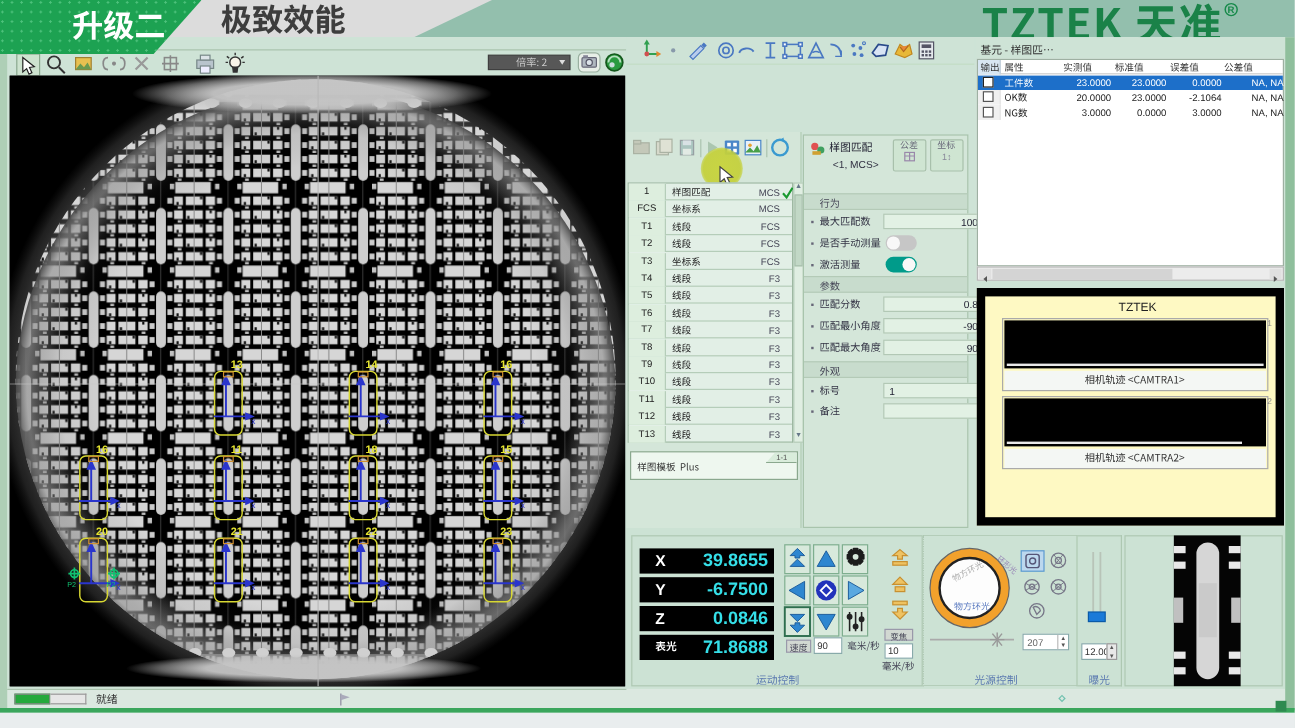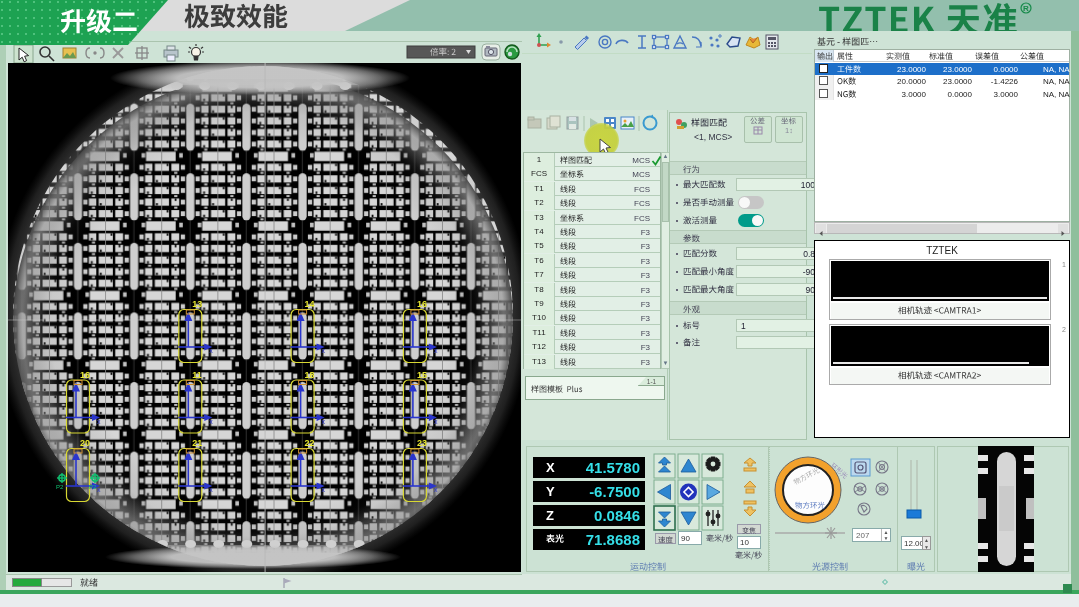--- a/index.html
+++ b/index.html
@@ -36,21 +36,21 @@
 .lrow .c2{position:absolute;left:36px;top:3px}
 .lrow .c3{position:absolute;right:10px;top:3px;color:#445}
 #mscroll{left:661px;top:152px;width:9px;height:217px;background:#e0eee2;border:1px solid #b2cab6}
 #plusbox{left:525px;top:376px;width:140px;height:24px;background:#eef7ef;border:1px solid #8aa88e;font-size:8px;color:#333}
 
 #params{left:669px;top:112px;width:138px;height:328px;background:#d4e6d9;border:1px solid #a8c4ac}
 
 #rt-tabs{left:813px;top:31px;width:258px;height:18px;background:#cee3d6;font-size:9px;color:#333}
 #rtable{left:814px;top:49px;width:256px;height:173px;background:#fff;border:1px solid #9eb0a2}
 #rhscroll{left:814px;top:222px;width:256px;height:12px;background:#ececec;border:1px solid #b8b8b8}
-#tzpanel{left:814px;top:240px;width:256px;height:198px;background:#ffffff;border:1px solid #000000}
+#tzpanel{left:814px;top:240px;width:256px;height:198px;background:#fef9c3;border:7px solid #000000}
 
 #bottombg{left:522px;top:440px;width:549px;height:134px;background:#cce2d4}
 #motion{left:526px;top:446px;width:243px;height:126px;border:1px solid #aec8b2}
 #light{left:769px;top:446px;width:129px;height:126px;border:1px solid #aec8b2;border-left:1px dotted #aec8b2}
 #expose{left:898px;top:446px;width:37px;height:126px;border:1px solid #aec8b2;border-left:none}
 #tplpanel{left:937px;top:446px;width:132px;height:126px;border:1px solid #aec8b2}
 #botbar{left:522px;top:574px;width:549px;height:16px;background:#dbe8e0}
 .coordbox{position:absolute;left:533px;width:112px;height:21px;background:#000;color:#fff}
 .coordbox .lab{position:absolute;left:13px;top:3px;font-size:13px;font-weight:bold}
 .coordbox .val{position:absolute;right:5px;top:2px;font-size:15px;font-weight:bold;color:#35dfe8}
@@ -767,21 +767,21 @@
 <span style="position:absolute;left:228px;top:2px;white-space:nowrap">NA, NA</span>
 </div>
 <div style="position:absolute;left:0;top:25px;width:254px;height:12px;font-size:8px;color:#222">
 <span style="position:absolute;left:0;top:0;width:19px;height:12px;background:#f0f0f0;border-right:1px solid #e4e4e4"></span>
 <span style="position:absolute;left:4px;top:1px;width:9px;height:9px;background:#fff;border:1px solid #555"></span>
 <span style="position:absolute;left:22px;top:2px"><svg style="display:inline-block;margin-top:0px;vertical-align:top" width="20.1" height="10.0">
           <path transform="translate(0,7.04)" d="M3.0 0.1C4.4 0.1 5.5 -1.1 5.5 -3.0C5.5 -4.8 4.4 -6.0 3.0 -6.0C1.5 -6.0 0.5 -4.8 0.5 -3.0C0.5 -1.1 1.5 0.1 3.0 0.1ZM3.0 -0.5C1.9 -0.5 1.2 -1.5 1.2 -3.0C1.2 -4.4 1.9 -5.3 3.0 -5.3C4.0 -5.3 4.7 -4.4 4.7 -3.0C4.7 -1.5 4.0 -0.5 3.0 -0.5Z M6.7 0.0H7.5V-1.9L8.5 -3.1L10.2 0.0H11.1L9.0 -3.6L10.8 -5.9H10.0L7.5 -2.9H7.5V-5.9H6.7Z M14.6 -6.6C14.5 -6.3 14.2 -5.8 14.0 -5.5L14.4 -5.3C14.6 -5.6 14.9 -6.0 15.2 -6.3ZM11.8 -6.3C12.0 -6.0 12.2 -5.6 12.3 -5.3L12.8 -5.5C12.7 -5.8 12.5 -6.2 12.2 -6.5ZM14.4 -2.1C14.2 -1.7 13.9 -1.3 13.6 -1.0C13.3 -1.2 13.0 -1.3 12.7 -1.4C12.8 -1.6 13.0 -1.8 13.1 -2.1ZM12.0 -1.2C12.4 -1.1 12.8 -0.9 13.2 -0.7C12.7 -0.3 12.1 -0.0 11.4 0.1C11.5 0.2 11.7 0.4 11.7 0.6C12.5 0.4 13.1 0.1 13.7 -0.4C14.0 -0.2 14.2 -0.1 14.4 0.0L14.8 -0.3C14.6 -0.5 14.4 -0.6 14.1 -0.8C14.5 -1.2 14.9 -1.8 15.1 -2.5L14.7 -2.6L14.6 -2.6H13.3L13.5 -3.0L13.0 -3.1C12.9 -2.9 12.8 -2.8 12.8 -2.6H11.7V-2.1H12.5C12.3 -1.8 12.2 -1.5 12.0 -1.2ZM13.2 -6.7V-5.2H11.5V-4.7H13.0C12.6 -4.2 12.0 -3.7 11.4 -3.5C11.5 -3.4 11.7 -3.2 11.7 -3.0C12.2 -3.3 12.8 -3.7 13.2 -4.2V-3.2H13.7V-4.3C14.1 -4.0 14.6 -3.7 14.8 -3.5L15.1 -3.9C14.9 -4.0 14.2 -4.5 13.8 -4.7H15.4V-5.2H13.7V-6.7ZM16.1 -6.7C15.9 -5.2 15.6 -3.9 15.0 -3.1C15.1 -3.0 15.3 -2.8 15.4 -2.7C15.6 -3.0 15.8 -3.3 16.0 -3.7C16.1 -3.0 16.4 -2.2 16.7 -1.6C16.2 -0.8 15.6 -0.2 14.7 0.2C14.8 0.3 15.0 0.5 15.0 0.7C15.9 0.2 16.5 -0.3 17.0 -1.0C17.4 -0.4 17.8 0.2 18.5 0.6C18.6 0.4 18.7 0.2 18.9 0.1C18.2 -0.3 17.7 -0.8 17.3 -1.6C17.7 -2.4 18.0 -3.4 18.1 -4.6H18.7V-5.2H16.4C16.5 -5.6 16.6 -6.1 16.7 -6.6ZM17.6 -4.6C17.4 -3.7 17.3 -2.9 17.0 -2.2C16.7 -2.9 16.4 -3.7 16.3 -4.6Z" fill="#222222"></path>
         </svg></span>
 <span style="position:absolute;left:71px;top:2px;width:40px;text-align:right">20.0000</span>
 <span style="position:absolute;left:117px;top:2px;width:40px;text-align:right">23.0000</span>
-<span style="position:absolute;left:163px;top:2px;width:40px;text-align:right">-1.4226</span>
+<span style="position:absolute;left:163px;top:2px;width:40px;text-align:right">-2.1064</span>
 <span style="position:absolute;left:228px;top:2px;white-space:nowrap">NA, NA</span>
 </div>
 <div style="position:absolute;left:0;top:37px;width:258px;height:13px;font-size:8px;color:#222">
 <span style="position:absolute;left:0;top:0;width:19px;height:13px;background:#f0f0f0;border-right:1px solid #e4e4e4"></span>
 <span style="position:absolute;left:4px;top:2px;width:9px;height:9px;background:#fff;border:1px solid #555"></span>
 <span style="position:absolute;left:22px;top:3px"><svg style="display:inline-block;margin-top:0px;vertical-align:top" width="20.3" height="10.0">
           <path transform="translate(0,7.04)" d="M0.8 0.0H1.5V-3.1C1.5 -3.7 1.4 -4.3 1.4 -4.9H1.4L2.1 -3.7L4.2 0.0H5.0V-5.9H4.3V-2.8C4.3 -2.2 4.3 -1.5 4.4 -1.0H4.3L3.7 -2.2L1.6 -5.9H0.8Z M8.9 0.1C9.7 0.1 10.3 -0.2 10.7 -0.6V-3.0H8.8V-2.4H10.0V-0.9C9.8 -0.7 9.4 -0.5 9.0 -0.5C7.7 -0.5 7.0 -1.5 7.0 -3.0C7.0 -4.4 7.8 -5.3 9.0 -5.3C9.5 -5.3 9.9 -5.1 10.2 -4.8L10.6 -5.2C10.3 -5.6 9.8 -6.0 8.9 -6.0C7.4 -6.0 6.2 -4.8 6.2 -2.9C6.2 -1.0 7.4 0.1 8.9 0.1Z M14.8 -6.6C14.7 -6.3 14.4 -5.8 14.2 -5.5L14.6 -5.3C14.8 -5.6 15.1 -6.0 15.3 -6.3ZM12.0 -6.3C12.2 -6.0 12.4 -5.6 12.5 -5.3L13.0 -5.5C12.9 -5.8 12.7 -6.2 12.4 -6.5ZM14.6 -2.1C14.4 -1.7 14.1 -1.3 13.8 -1.0C13.5 -1.2 13.2 -1.3 12.9 -1.4C13.0 -1.6 13.2 -1.8 13.3 -2.1ZM12.2 -1.2C12.6 -1.1 13.0 -0.9 13.4 -0.7C12.9 -0.3 12.3 -0.0 11.6 0.1C11.7 0.2 11.9 0.4 11.9 0.6C12.6 0.4 13.3 0.1 13.9 -0.4C14.2 -0.2 14.4 -0.1 14.6 0.0L15.0 -0.3C14.8 -0.5 14.6 -0.6 14.3 -0.8C14.7 -1.2 15.1 -1.8 15.3 -2.5L14.9 -2.6L14.8 -2.6H13.5L13.7 -3.0L13.2 -3.1C13.1 -2.9 13.0 -2.8 12.9 -2.6H11.9V-2.1H12.7C12.5 -1.8 12.3 -1.5 12.2 -1.2ZM13.4 -6.7V-5.2H11.7V-4.7H13.2C12.8 -4.2 12.2 -3.7 11.6 -3.5C11.7 -3.4 11.9 -3.2 11.9 -3.0C12.4 -3.3 13.0 -3.7 13.4 -4.2V-3.2H13.9V-4.3C14.3 -4.0 14.8 -3.7 15.0 -3.5L15.3 -3.9C15.1 -4.0 14.4 -4.5 14.0 -4.7H15.5V-5.2H13.9V-6.7ZM16.3 -6.7C16.1 -5.2 15.8 -3.9 15.1 -3.1C15.3 -3.0 15.5 -2.8 15.6 -2.7C15.8 -3.0 16.0 -3.3 16.1 -3.7C16.3 -3.0 16.6 -2.2 16.8 -1.6C16.4 -0.8 15.8 -0.2 14.9 0.2C15.0 0.3 15.2 0.5 15.2 0.7C16.1 0.2 16.7 -0.3 17.1 -1.0C17.5 -0.4 18.0 0.2 18.7 0.6C18.8 0.4 18.9 0.2 19.1 0.1C18.4 -0.3 17.9 -0.8 17.5 -1.6C17.9 -2.4 18.2 -3.4 18.3 -4.6H18.9V-5.2H16.6C16.7 -5.6 16.8 -6.1 16.9 -6.6ZM17.8 -4.6C17.6 -3.7 17.4 -2.9 17.2 -2.2C16.9 -2.9 16.6 -3.7 16.5 -4.6Z" fill="#222222"></path>
         </svg></span>
 <span style="position:absolute;left:71px;top:3px;width:40px;text-align:right">3.0000</span>
 <span style="position:absolute;left:117px;top:3px;width:40px;text-align:right">0.0000</span>
@@ -825,21 +825,21 @@
 <div class="abs" id="expose"></div>
 <div class="abs" id="tplpanel"></div>
 <div class="abs" id="botbar">
     <svg style="position:absolute;left:358px;top:3px" width="10" height="10">
       <rect x="2.8" y="2.8" width="4.4" height="4.4" fill="#6ec0ae" transform="rotate(45 5 5)"></rect>
       <rect x="3.8" y="3.8" width="2.4" height="2.4" fill="#dbe8e0" transform="rotate(45 5 5)"></rect>
     </svg>
   </div>
 <div class="coordbox" style="top:457px">
     <span class="lab">X</span>
-    <span class="val">41.5780</span>
+    <span class="val">39.8655</span>
   </div>
 <div class="coordbox" style="top:481px">
     <span class="lab">Y</span>
     <span class="val">-6.7500</span>
   </div>
 <div class="coordbox" style="top:505px">
     <span class="lab">Z</span>
     <span class="val">0.0846</span>
   </div>
 <div class="coordbox" style="top:529px">

